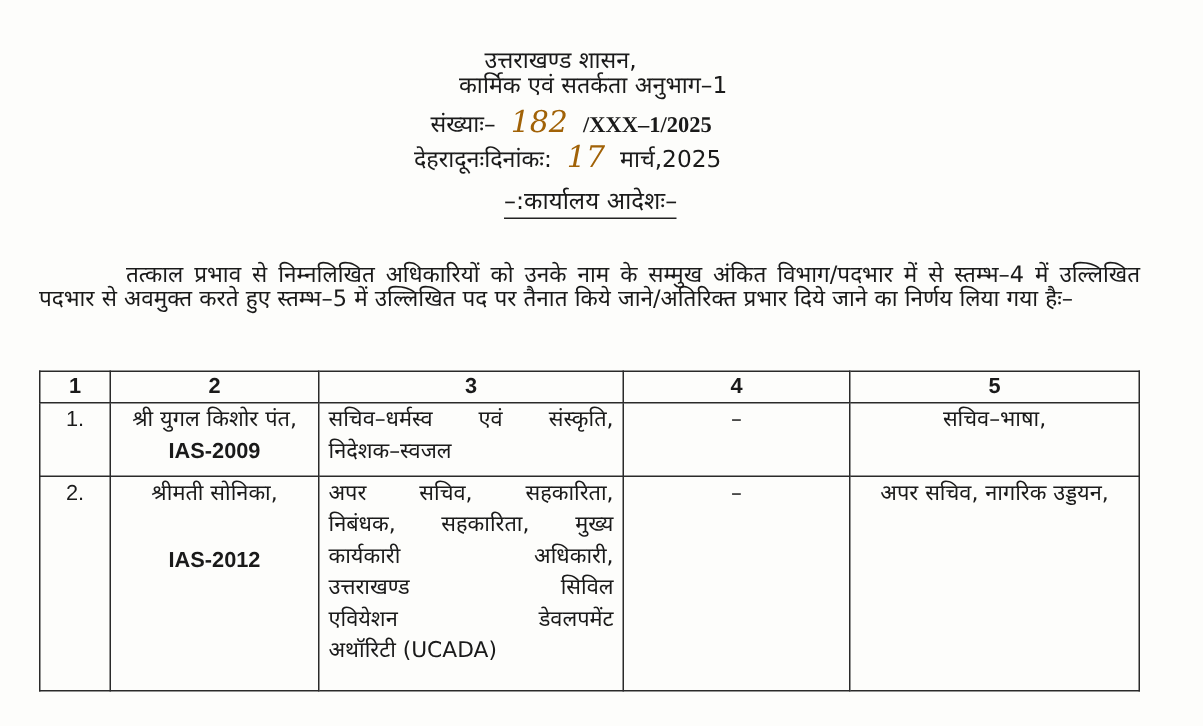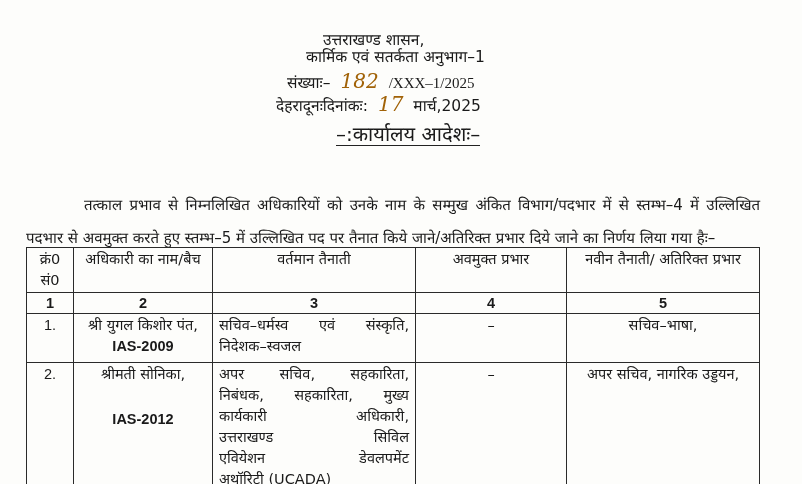--- a/index.html
+++ b/index.html
@@ -16,30 +16,30 @@
   }
   .h1 { left: 323px; top: 29px; }
   .h2 { left: 306px; top: 46px; }
   .h3 { left: 287px; top: 70px; }
   .h4 { left: 276px; top: 93px; }
   .hand {
     font-family: "DejaVu Serif", serif;
     font-style: italic; color: #a16207; font-size: 20px;
     padding: 0 10px;
   }
-  .mono-bold { font-family: "Liberation Serif", serif; font-weight: normal; font-size: 15px; text-align: center; }
+  .mono-bold { font-family: "Liberation Serif", serif; font-weight: bold; font-size: 15px; text-align: center; }
   .order-title {
     position: absolute; left: 336px; top: 124px;
-    font-size: 20px; line-height: 20px;
+    font-size: 16px; line-height: 20px;
     border-bottom: 1.5px solid #222; padding-bottom: 1px;
     white-space: nowrap;
   }
   .para {
-    position: absolute; left: 26px; top: 174px; width: 734px;
-    font-size: 15px; line-height: 33px;
+    position: absolute; left: 26px; top: 160px; width: 734px;
+    font-size: 15px; line-height: 16px;
     text-align: justify; text-indent: 58px;
   }
   table.alloc {
     position: absolute; left: 26px; top: 247px;
     border-collapse: collapse;
     font-size: 14.5px;
   }
   table.alloc td, table.alloc th {
     border: 1.5px solid #2a2a2a;
     vertical-align: top;
@@ -72,27 +72,20 @@
 <div class="hline h4">
   <span>देहरादूनःदिनांकः:</span><span class="hand">17</span><span>मार्च,2025</span>
 </div>
 
 <div class="order-title">–:कार्यालय आदेशः–</div>
 
 <p class="para">तत्काल प्रभाव से निम्नलिखित अधिकारियों को उनके नाम के सम्मुख अंकित विभाग/पदभार में से स्तम्भ–4 में उल्लिखित पदभार से अवमुक्त करते हुए स्तम्भ–5 में उल्लिखित पद पर तैनात किये जाने/अतिरिक्त प्रभार दिये जाने का निर्णय लिया गया हैः–</p>
 
 <table class="alloc">
   <tbody>
-      <tr class="head">
-    <th class="c1">क्रं0 सं0</th>
-    <th class="c2">अधिकारी का नाम/बैच</th>
-    <th class="c3" style="text-align:center">वर्तमान तैनाती</th>
-    <th class="c4">अवमुक्त प्रभार</th>
-    <th class="c5">नवीन तैनाती/ अतिरिक्त प्रभार</th>
-  </tr>
   <tr class="num">
     <td>1</td>
     <td>2</td>
     <td>3</td>
     <td>4</td>
     <td>5</td>
   </tr>
   <tr class="r1">
     <td class="c1 sno">1.</td>
     <td class="c2">

